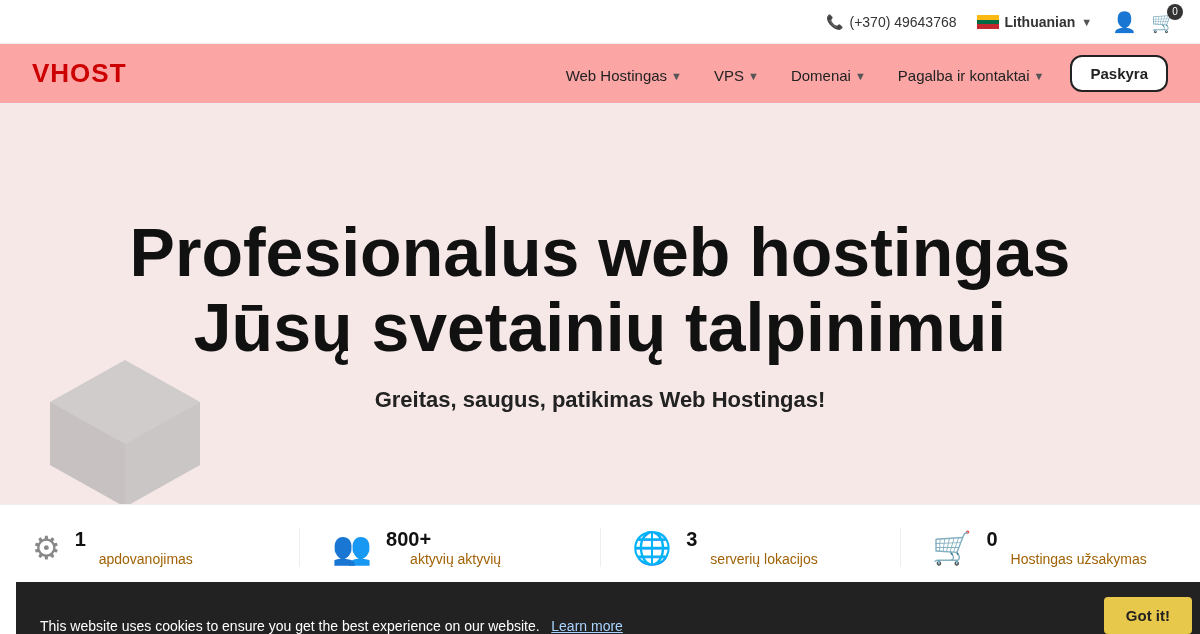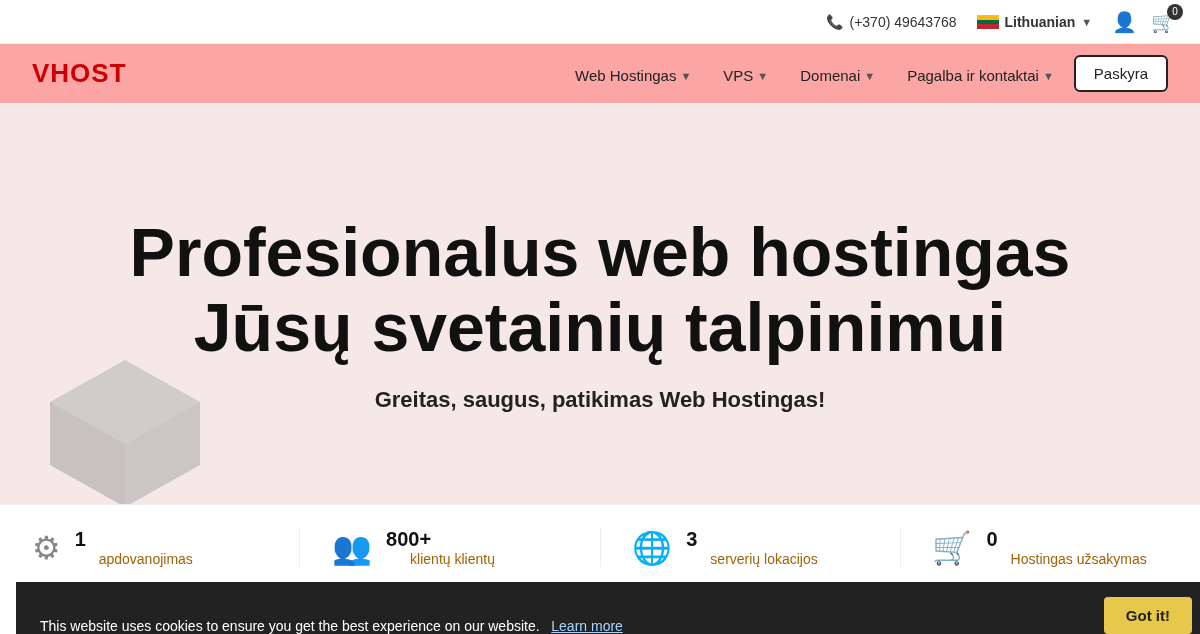--- a/index.html
+++ b/index.html
@@ -90,27 +90,27 @@
       align-items: center;
       gap: 4px;
       white-space: nowrap;
     }
     .nav-link-caret {
       font-size: 11px;
       color: #555;
     }
     .nav-btn {
       border: 2px solid #222;
-      border-radius: 6px;
+      border-radius: 12px;
       padding: 8px 18px;
       font-size: 15px;
-      font-weight: 400;
-      color: #222;
-      cursor: pointer;
-      margin-left: 2px;
+      font-weight: 700;
+      color: #222;
+      cursor: pointer;
+      margin-left: 8px;
       background: #fff;
     }
 
     
     .hero {
       background: #f7e8e8;
       min-height: 400px;
       display: flex;
       flex-direction: column;
       align-items: center;
@@ -308,21 +308,21 @@
     <span class="stat-icon">⚙</span>
     <div class="stat-text-wrap">
       <span class="stat-number">1</span>
       <span class="stat-label">apdovanojimas</span>
     </div>
   </div>
   <div class="stat-item">
     <span class="stat-icon">👥</span>
     <div class="stat-text-wrap">
       <span class="stat-number">800+</span>
-      <span class="stat-label">klientų klientų</span>
+      <span class="stat-label">aktyvių aktyvių</span>
     </div>
   </div>
   <div class="stat-item">
     <span class="stat-icon">🌐</span>
     <div class="stat-text-wrap">
       <span class="stat-number">3</span>
       <span class="stat-label">serverių lokacijos</span>
     </div>
   </div>
   <div class="stat-item">

